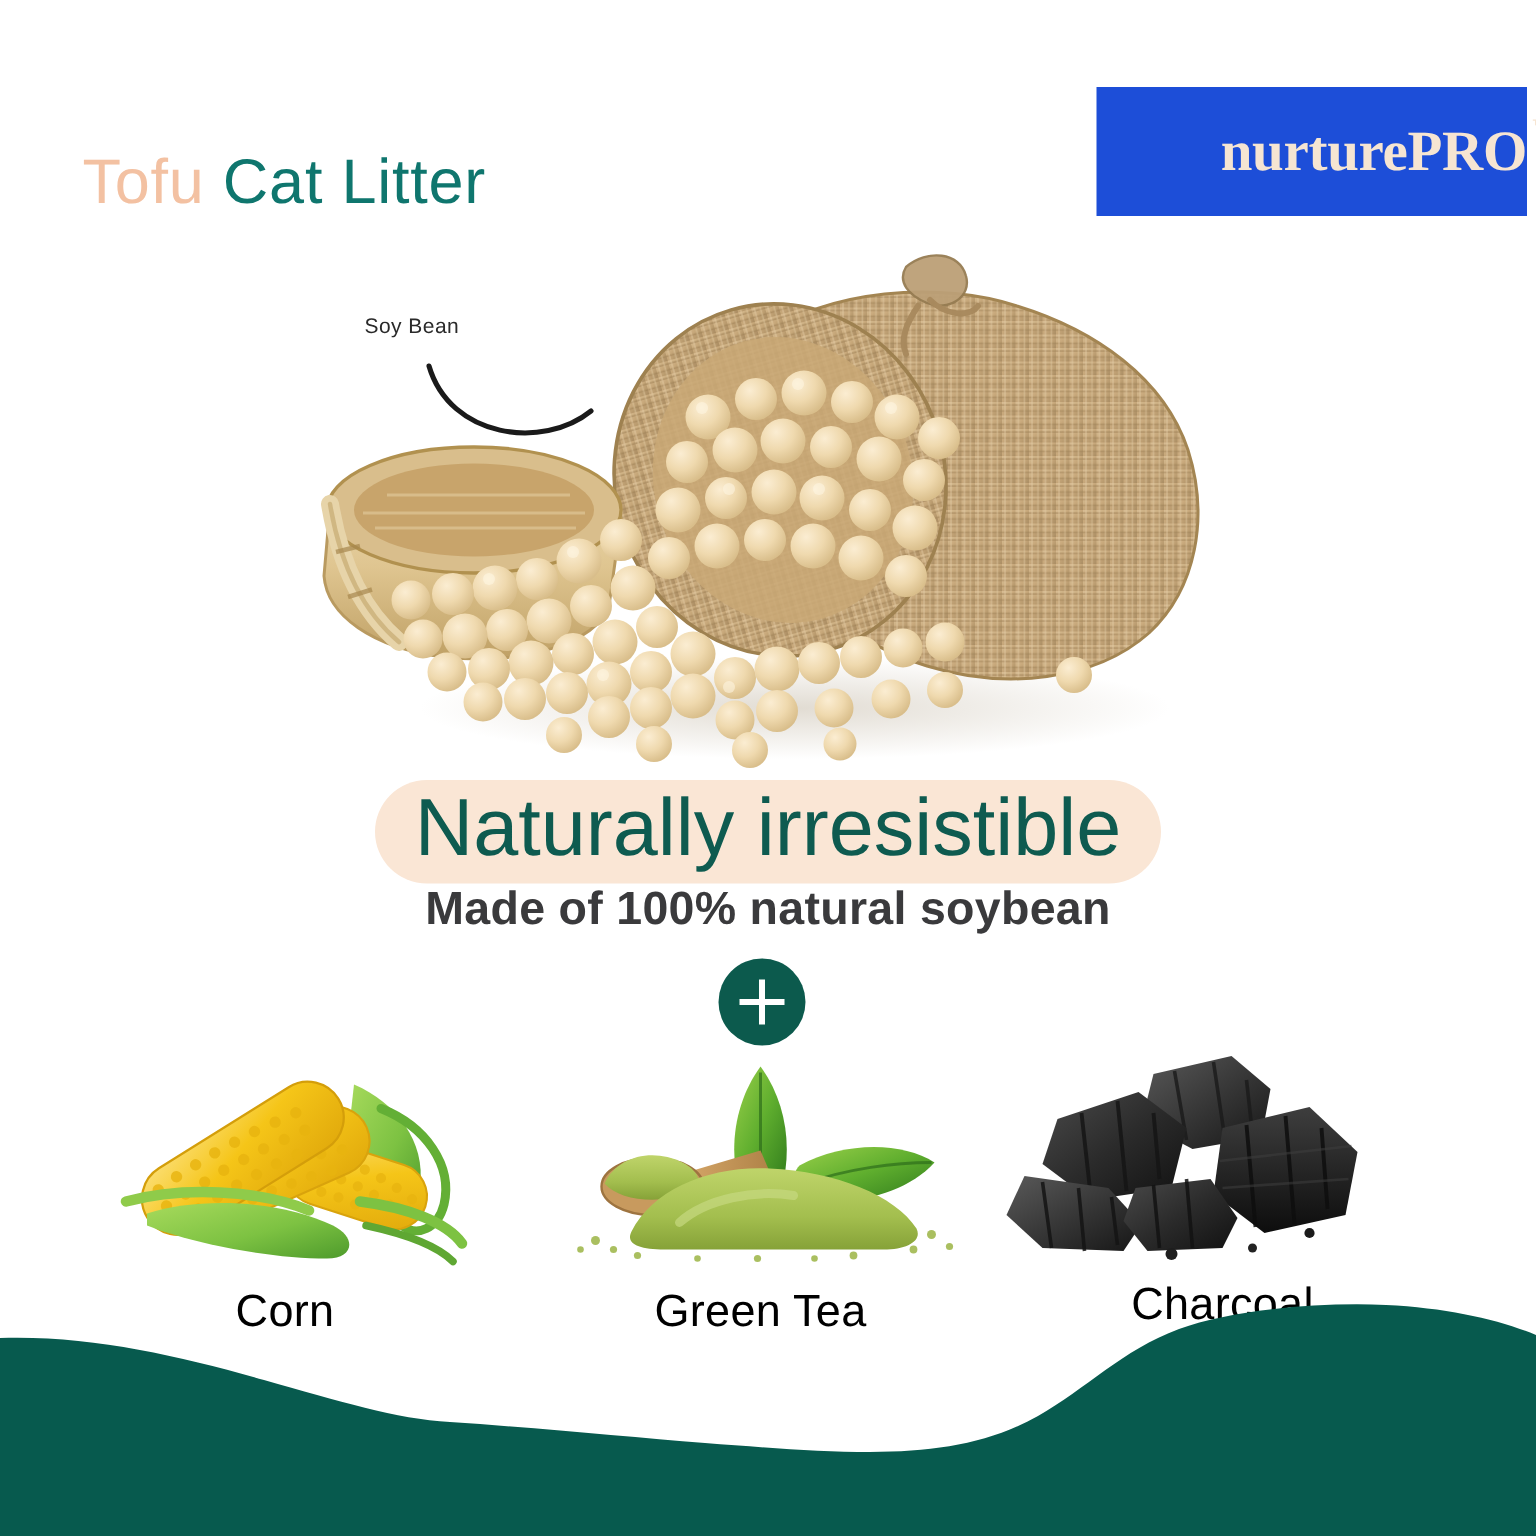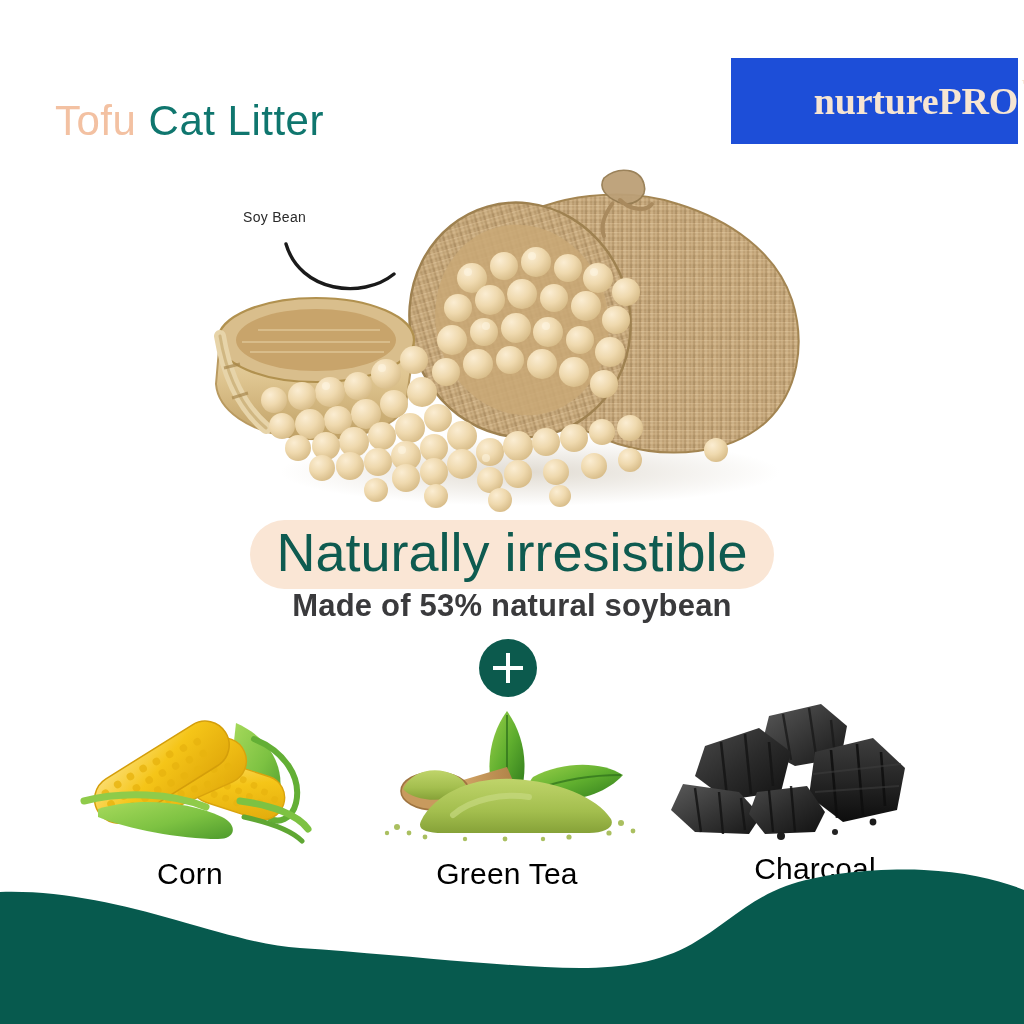--- a/index.html
+++ b/index.html
@@ -229,21 +229,21 @@
       </g>
     </g>
   </svg>
 
   <div class="headline-wrap">
     <span class="headline-band">
       <span class="headline">Naturally irresistible</span>
     </span>
   </div>
 
-  <div class="subline">Made of 53% natural soybean</div>
+  <div class="subline">Made of 100% natural soybean</div>
 
   <div class="plus-badge"></div>
 
   <div class="ingredients">
 
     <div class="ing ing-corn">
       <svg class="ing-art" viewBox="0 0 300 140">
         <defs>
           <linearGradient id="cornY" x1="0" y1="0" x2="1" y2="1">
             <stop offset="0%" stop-color="#FCE07A"></stop>

